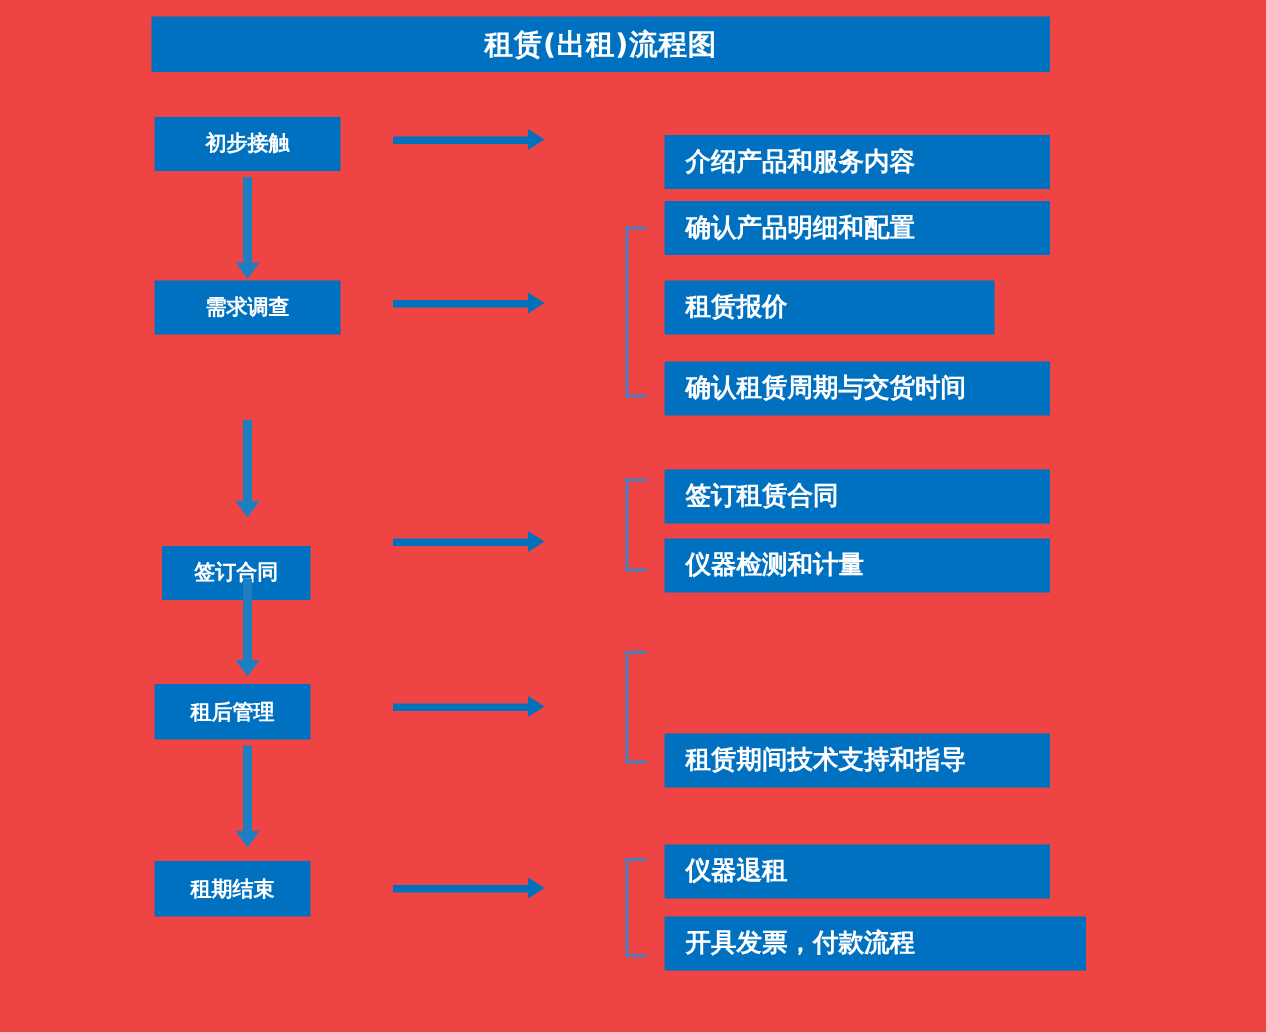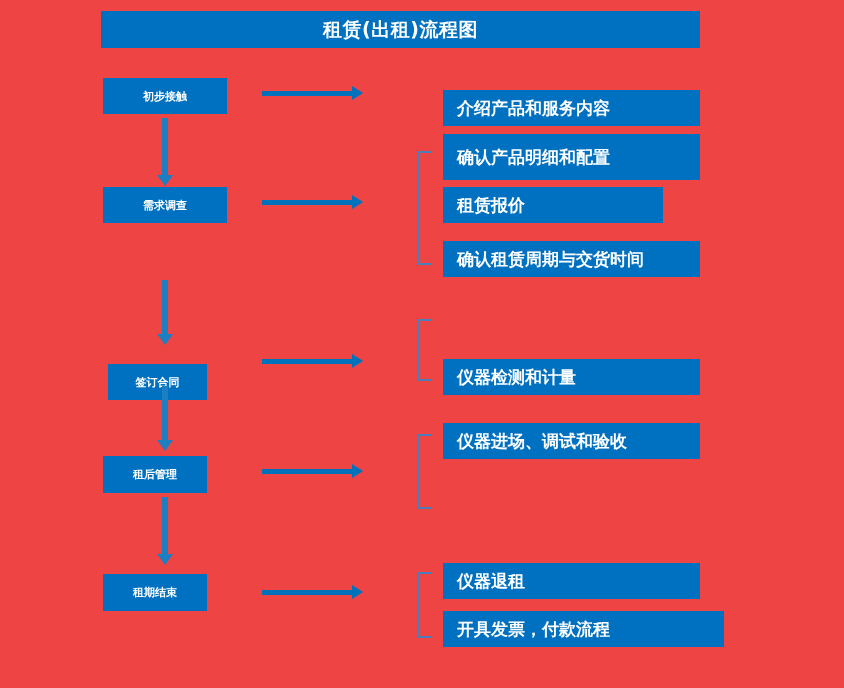--- a/index.html
+++ b/index.html
@@ -48,21 +48,21 @@
     color: #ffffff;
     font-size: 17px;
     font-weight: bold;
     white-space: nowrap;
     line-height: 1;
   }
   .stage-box {
     justify-content: center;
   }
   .stage-box .box-label {
-    font-size: 11px;
+    font-size: 14px;
   }
   .detail-box {
     justify-content: flex-start;
     padding-left: 14px;
   }
   .detail-box .box-label {
     font-size: 17px;
   }
   
   .arrow-right {
@@ -148,21 +148,21 @@
     <span class="box-label">需求调查</span>
   </div>
 
   <div class="arrow-right" style="left:262px; top:195px; width:101px;">
     <div class="shaft" style="width:90px;"></div>
     <div class="head" style="left:90px;"></div>
   </div>
 
   <div class="bracket" style="left:417px; top:151px; height:114px;"></div>
 
-  <div class="box detail-box" style="left:443px; top:134px; width:257px; height:46px;">
+  <div class="box detail-box" style="left:443px; top:134px; width:257px; height:36px;">
     <span class="box-label">确认产品明细和配置</span>
   </div>
   <div class="box detail-box" style="left:443px; top:187px; width:220px; height:36px;">
     <span class="box-label">租赁报价</span>
   </div>
   <div class="box detail-box" style="left:443px; top:241px; width:257px; height:36px;">
     <span class="box-label">确认租赁周期与交货时间</span>
   </div>
 
   <div class="arrow-down" style="left:157px; top:280px; height:65px;">
@@ -174,42 +174,45 @@
     <span class="box-label">签订合同</span>
   </div>
 
   <div class="arrow-right" style="left:262px; top:354px; width:101px;">
     <div class="shaft" style="width:90px;"></div>
     <div class="head" style="left:90px;"></div>
   </div>
 
   <div class="bracket" style="left:417px; top:319px; height:62px;"></div>
 
+  <div class="box detail-box" style="left:443px; top:313px; width:257px; height:36px;">
+    <span class="box-label">签订租赁合同</span>
+  </div>
   <div class="box detail-box" style="left:443px; top:359px; width:257px; height:36px;">
     <span class="box-label">仪器检测和计量</span>
   </div>
 
   <div class="arrow-down" style="left:157px; top:386px; height:65px;">
     <div class="shaft" style="height:54px;"></div>
     <div class="head" style="top:54px;"></div>
   </div>
 
   <div class="box stage-box" style="left:103px; top:456px; width:104px; height:37px;">
     <span class="box-label">租后管理</span>
   </div>
 
   <div class="arrow-right" style="left:262px; top:464px; width:101px;">
     <div class="shaft" style="width:90px;"></div>
     <div class="head" style="left:90px;"></div>
   </div>
 
   <div class="bracket" style="left:417px; top:434px; height:75px;"></div>
 
-  <div class="box detail-box" style="left:443px; top:423px; width:257px; height:36px;">
-    <span class="box-label">仪器进场、调试和验收</span>
+  <div class="box detail-box" style="left:443px; top:489px; width:257px; height:36px;">
+    <span class="box-label">租赁期间技术支持和指导</span>
   </div>
 
   <div class="arrow-down" style="left:157px; top:497px; height:68px;">
     <div class="shaft" style="height:57px;"></div>
     <div class="head" style="top:57px;"></div>
   </div>
 
   <div class="box stage-box" style="left:103px; top:574px; width:104px; height:37px;">
     <span class="box-label">租期结束</span>
   </div>

